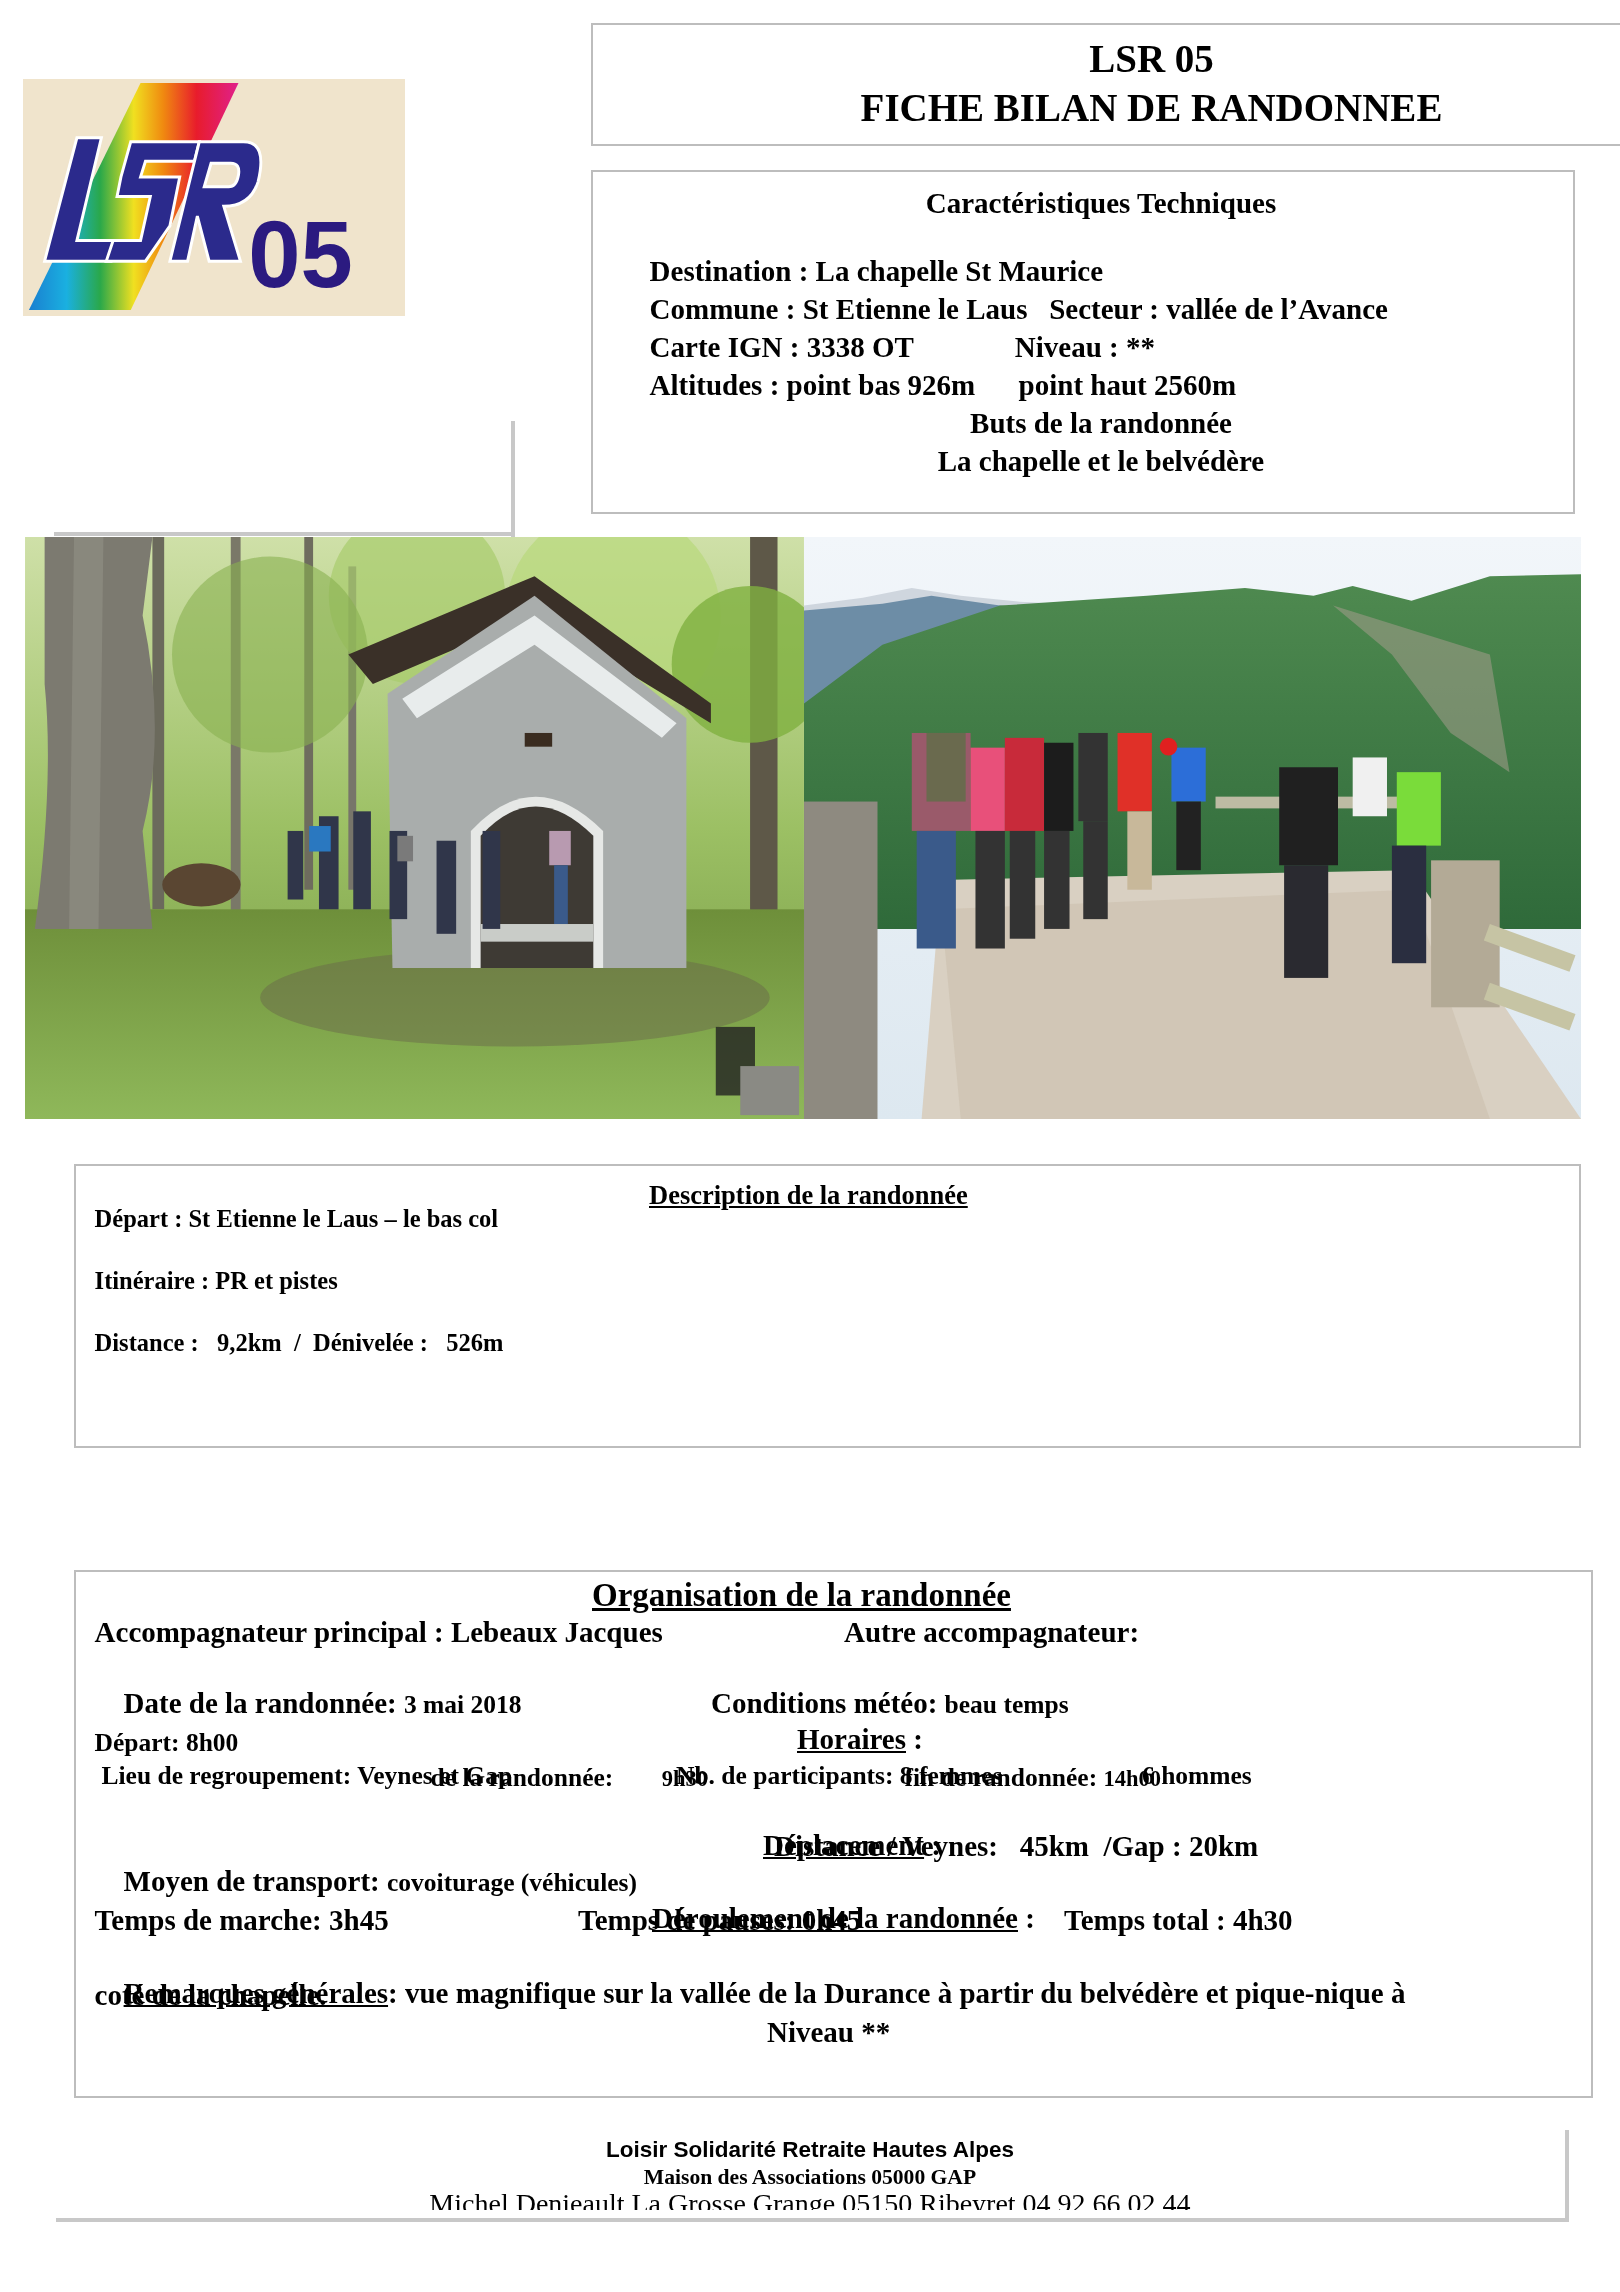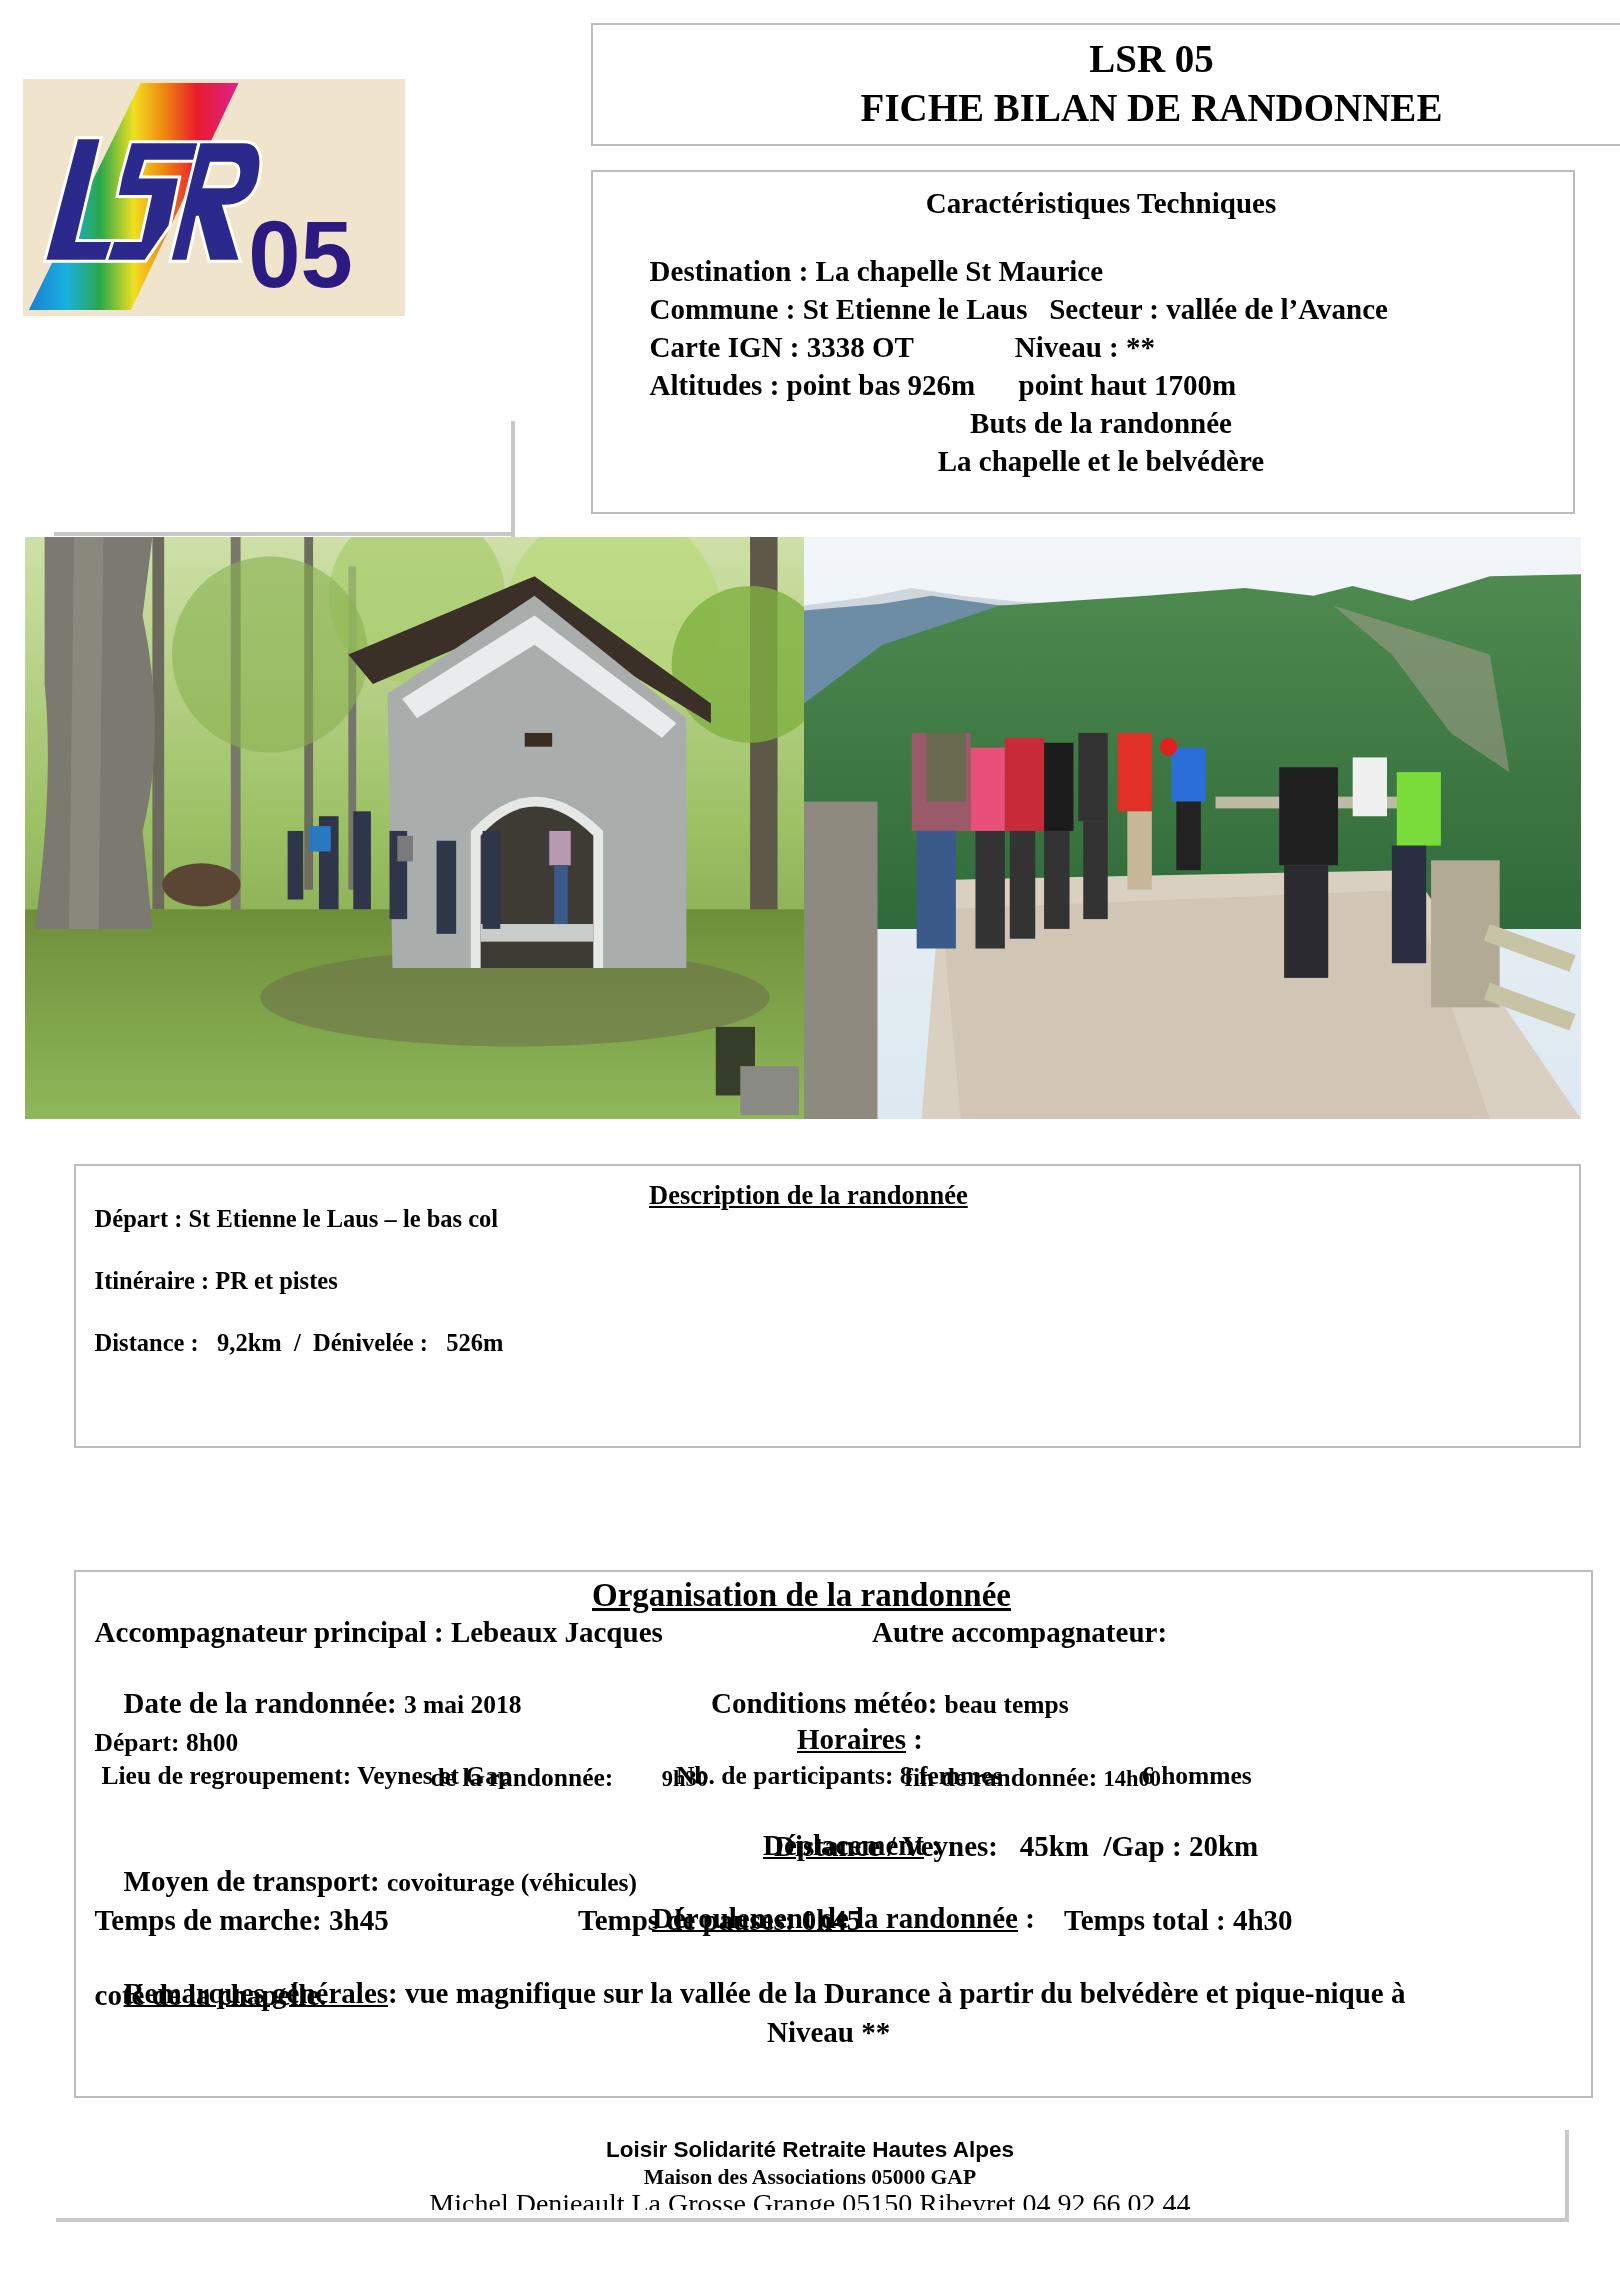--- a/index.html
+++ b/index.html
@@ -85,21 +85,21 @@
   <div class="l1">LSR 05</div>
   <div class="l2">FICHE BILAN DE RANDONNEE</div>
 </div>
 
 <div class="abs box tech-box">
   <div class="heading">Caractéristiques Techniques</div>
   <div class="lines">
     <div class="row">Destination : La chapelle St Maurice</div>
     <div class="row">Commune : St Etienne le Laus   Secteur : vallée de l’Avance</div>
     <div class="row">Carte IGN : 3338 OT              Niveau : **</div>
-    <div class="row">Altitudes : point bas 926m      point haut 1700m</div>
+    <div class="row">Altitudes : point bas 926m      point haut 2560m</div>
     <div class="row center">Buts de la randonnée</div>
     <div class="row center">La chapelle et le belvédère</div>
   </div>
 </div>
 
 <div class="abs photo photo-left">
   <svg width="779" height="582" viewBox="0 0 795 594">
     <defs>
       <linearGradient id="forestSky" x1="0" y1="0" x2="0" y2="1">
         <stop offset="0" stop-color="#cfe0a8"></stop>
@@ -217,21 +217,21 @@
   <div class="heading">Description de la randonnée</div>
   <div class="line" style="top:39px;">Départ : St Etienne le Laus – le bas col</div>
   <div class="line" style="top:101px;">Itinéraire : PR et pistes</div>
   <div class="line" style="top:163px;">Distance :   9,2km  /  Dénivelée :   526m</div>
 </div>
 
 <div class="abs box org-box">
   <div class="ln heading u" style="left:516px; top:5.9px;">Organisation de la randonnée</div>
 
   <div class="ln" style="left:18.6px; top:43px;">Accompagnateur principal : Lebeaux Jacques</div>
-  <div class="ln" style="left:796px; top:43px;">Autre accompagnateur:</div>
+  <div class="ln" style="left:768px; top:43px;">Autre accompagnateur:</div>
 
   <div class="ln" style="left:18.6px; top:79px;">
     <span>Date de la randonnée: </span><span class="small">3 mai 2018</span>
   </div>
   <div class="ln" style="left:606px; top:79px;">
     <span>Conditions météo: </span><span class="small">beau temps</span>
   </div>
 
   <div class="ln" style="left:692px; top:115px;">
     <span class="u">Horaires</span><span> :</span>

